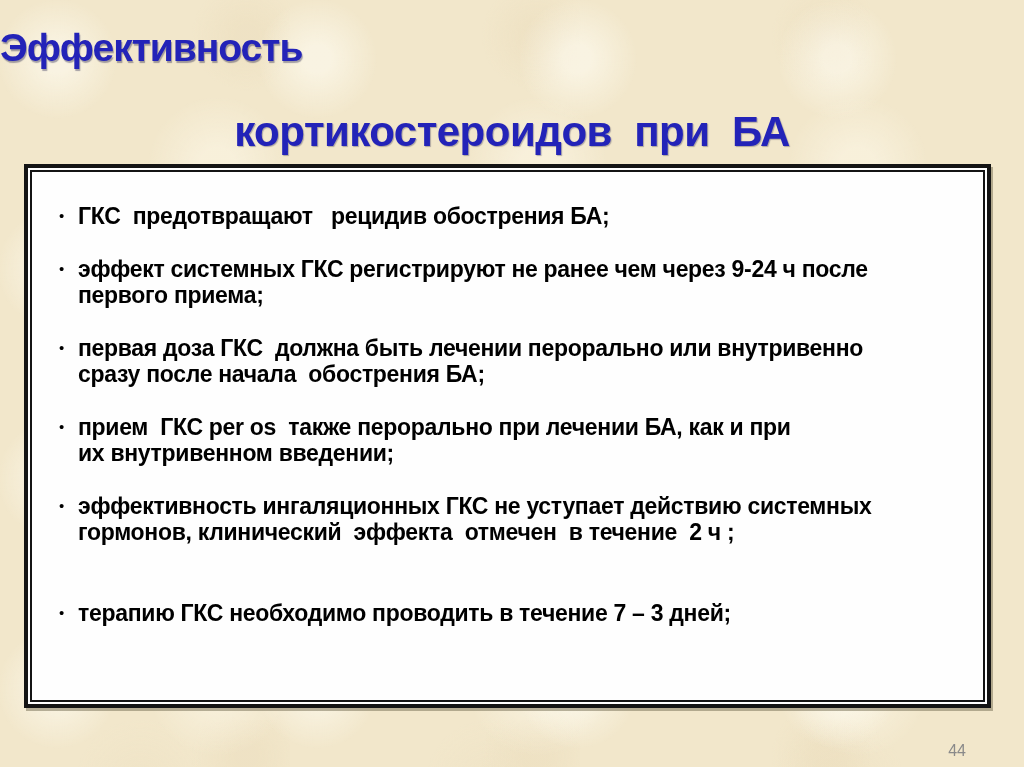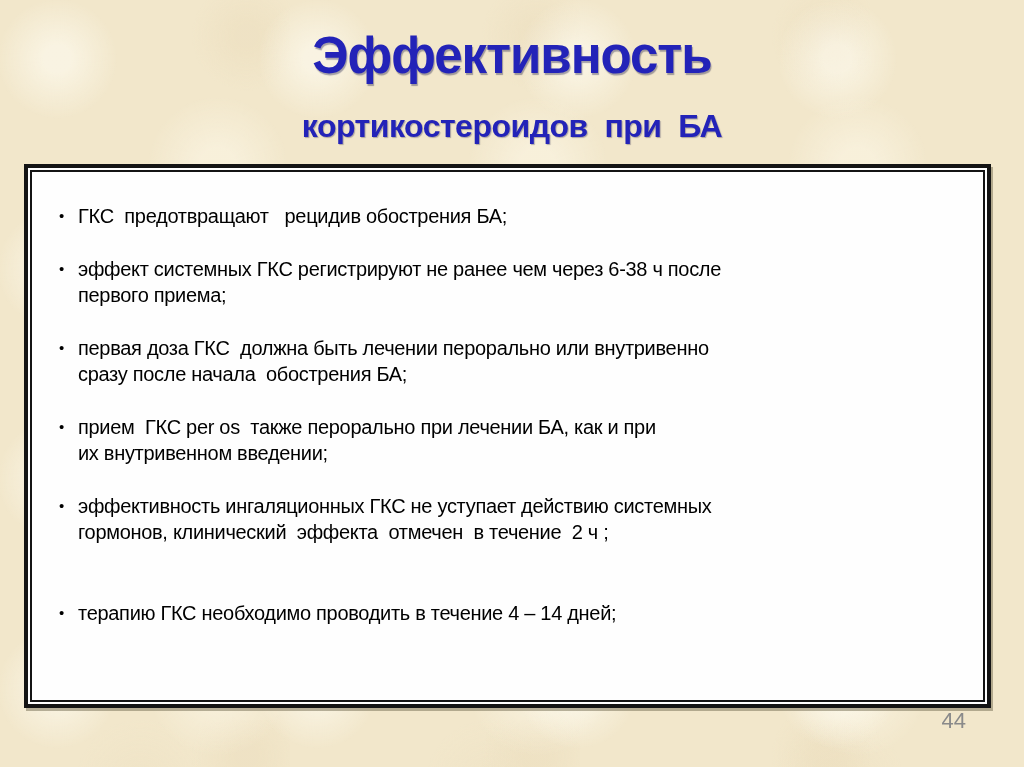--- a/index.html
+++ b/index.html
@@ -11,29 +11,29 @@
     background-color:#f2e7cb;
     background-image:
       radial-gradient(circle at 22% 28%, rgba(255,253,244,0.55) 0 14px, rgba(255,253,244,0) 60px),
       radial-gradient(circle at 68% 64%, rgba(255,251,238,0.45) 0 18px, rgba(255,251,238,0) 70px),
       radial-gradient(circle at 85% 15%, rgba(236,222,190,0.55) 0 12px, rgba(236,222,190,0) 55px),
       radial-gradient(circle at 40% 80%, rgba(238,226,196,0.5) 0 16px, rgba(238,226,196,0) 65px);
     background-size:260px 210px, 320px 260px, 290px 240px, 350px 280px;
   }
   .title-line1{
     position:absolute;left:0;top:26px;width:100%;
-    text-align:center;
-    font-size:51px;font-weight:bold;letter-spacing:-1px;
+    text-align:left;
+    font-size:39px;font-weight:bold;letter-spacing:-1px;
     color:#2323b8;
     text-shadow:1px 2px 1px rgba(10,10,60,0.35);
   }
   .title-line2{
     position:absolute;left:0;top:108px;width:100%;
     text-align:center;
-    font-size:32px;font-weight:bold;letter-spacing:-0.5px;
+    font-size:42px;font-weight:bold;letter-spacing:-0.5px;
     color:#2323b8;
     white-space:pre-wrap;
     text-shadow:1px 1px 1px rgba(10,10,60,0.3);
   }
   .content-box{
     position:absolute;left:24px;top:164px;
     width:967px;height:544px;
     box-sizing:border-box;
     background:#fefefe;
     border:4px solid #141414;
@@ -54,30 +54,30 @@
   }
   .bullet-dot{
     flex:0 0 32px;
     padding-left:13px;
     box-sizing:border-box;
     font-size:15px;line-height:26px;
     color:#000;
   }
   .bullet-text{
     flex:1;
-    font-size:20px;font-weight:normal;
+    font-size:23px;font-weight:bold;
     line-height:26px;
     letter-spacing:-0.3px;
     color:#000;
     white-space:pre-wrap;
   }
   .page-number{
     position:absolute;
-    right:58px;top:708px;
-    font-size:22px;
+    right:58px;top:742px;
+    font-size:16px;
     color:#8a8a8a;
   }
 </style>
 </head>
 <body>
 
 <div class="slide">
 
   <div class="title-line1">Эффективность</div>
   <div class="title-line2">кортикостероидов  при  БА</div>
@@ -85,21 +85,21 @@
   <div class="content-box">
     <div class="content-box-inner">
 
       <div class="bullet-item">
         <span class="bullet-dot">•</span>
         <span class="bullet-text">ГКС  предотвращают   рецидив обострения БА;</span>
       </div>
 
       <div class="bullet-item">
         <span class="bullet-dot">•</span>
-        <span class="bullet-text">эффект системных ГКС регистрируют не ранее чем через 6-38 ч после
+        <span class="bullet-text">эффект системных ГКС регистрируют не ранее чем через 9-24 ч после
 первого приема;</span>
       </div>
 
       <div class="bullet-item">
         <span class="bullet-dot">•</span>
         <span class="bullet-text">первая доза ГКС  должна быть лечении перорально или внутривенно
 сразу после начала  обострения БА;</span>
       </div>
 
       <div class="bullet-item">
@@ -109,21 +109,21 @@
       </div>
 
       <div class="bullet-item">
         <span class="bullet-dot">•</span>
         <span class="bullet-text">эффективность ингаляционных ГКС не уступает действию системных
 гормонов, клинический  эффекта  отмечен  в течение  2 ч ;</span>
       </div>
 
       <div class="bullet-item last">
         <span class="bullet-dot">•</span>
-        <span class="bullet-text">терапию ГКС необходимо проводить в течение 4 – 14 дней;</span>
+        <span class="bullet-text">терапию ГКС необходимо проводить в течение 7 – 3 дней;</span>
       </div>
 
     </div>
   </div>
 
   <div class="page-number">44</div>
 
 </div>
 
 </body></html>

